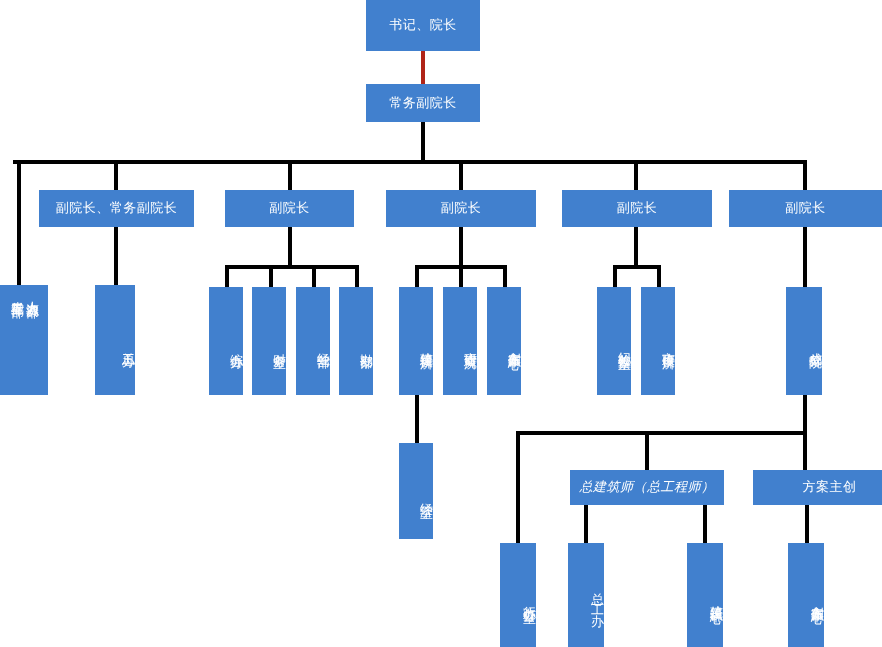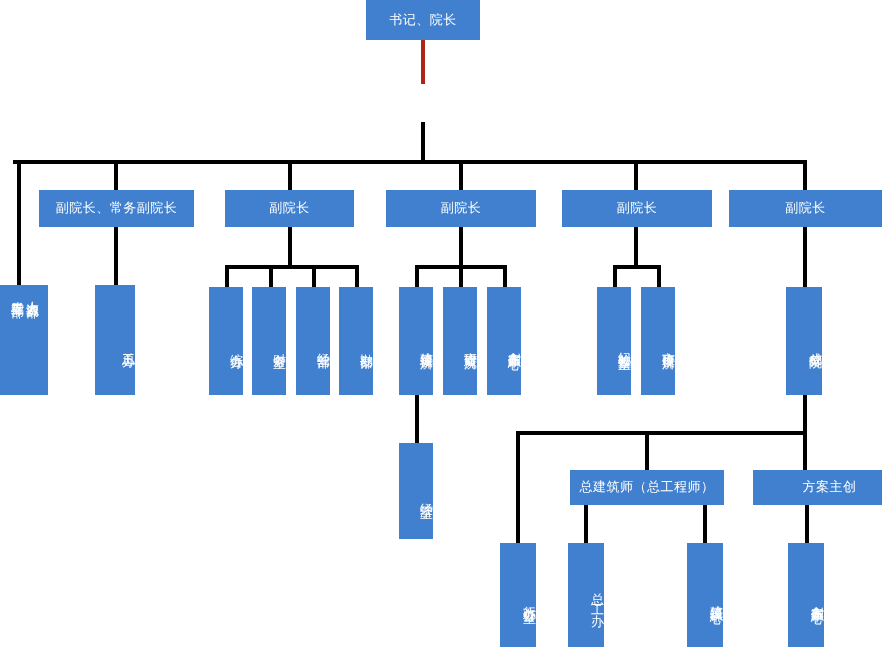--- a/index.html
+++ b/index.html
@@ -118,22 +118,23 @@
   <div class="conn" style="left:516px; top:431px; width:291px; height:4px;"></div>
   <div class="conn" style="left:516px; top:431px; width:4px; height:112px;"></div>
   <div class="conn" style="left:645px; top:431px; width:4px; height:39px;"></div>
   <div class="conn" style="left:803px; top:431px; width:4px; height:39px;"></div>
 
   <div class="conn" style="left:584px; top:505px; width:4px; height:38px;"></div>
   <div class="conn" style="left:703px; top:505px; width:4px; height:38px;"></div>
 
   <div class="conn" style="left:805px; top:505px; width:4px; height:38px;"></div>
 
-  <div class="node h" style="left:366px; top:0px; width:114px; height:40px;">书记、院长</div>
+  <div class="node h" style="left:366px; top:0px; width:114px; height:51px;">书记、院长</div>
 
+  <div class="node h" style="left:366px; top:84px; width:114px; height:38px;">常务副院长</div>
 
   <div class="node h" style="left:39px; top:190px; width:155px; height:37px;">副院长、常务副院长</div>
   <div class="node h" style="left:225px; top:190px; width:129px; height:37px;">副院长</div>
   <div class="node h" style="left:386px; top:190px; width:150px; height:37px;">副院长</div>
   <div class="node h" style="left:562px; top:190px; width:150px; height:37px;">副院长</div>
   <div class="node h" style="left:729px; top:190px; width:153px; height:37px;">副院长</div>
 
   <div class="node v2" style="left:0px; top:285px; width:48px; height:110px;">
     <span class="col">党群工作部</span>
     <span class="col">人力资源部</span>
@@ -150,21 +151,21 @@
   <div class="node v" style="left:443px; top:287px; width:34px; height:108px;">古建研究所</div>
   <div class="node v" style="left:487px; top:287px; width:34px; height:108px;">方案创作中心</div>
 
   <div class="node v" style="left:597px; top:287px; width:34px; height:108px;">纪检监察室</div>
   <div class="node v" style="left:641px; top:287px; width:34px; height:108px;">市政设计所</div>
 
   <div class="node v" style="left:786px; top:287px; width:36px; height:108px;">成都分院</div>
 
   <div class="node v" style="left:399px; top:443px; width:34px; height:96px;">经济室</div>
 
-  <div class="node h" style="left:570px; top:470px; width:154px; height:35px;">总建筑师（总工程师）</div>
+  <div class="node h" style="left:570px; top:470px; width:154px; height:35px;font-style:italic;">总建筑师（总工程师）</div>
   <div class="node h" style="left:753px; top:470px; width:153px; height:35px;">方案主创</div>
 
   <div class="node v" style="left:500px; top:543px; width:36px; height:104px;">行政办公室</div>
   <div class="node v spaced" style="left:568px; top:543px; width:36px; height:104px;">总工办</div>
   <div class="node v" style="left:687px; top:543px; width:36px; height:104px;">建筑设计中心</div>
   <div class="node v" style="left:788px; top:543px; width:36px; height:104px;">方案创作中心</div>
 
 </div>
 
 </body></html>

